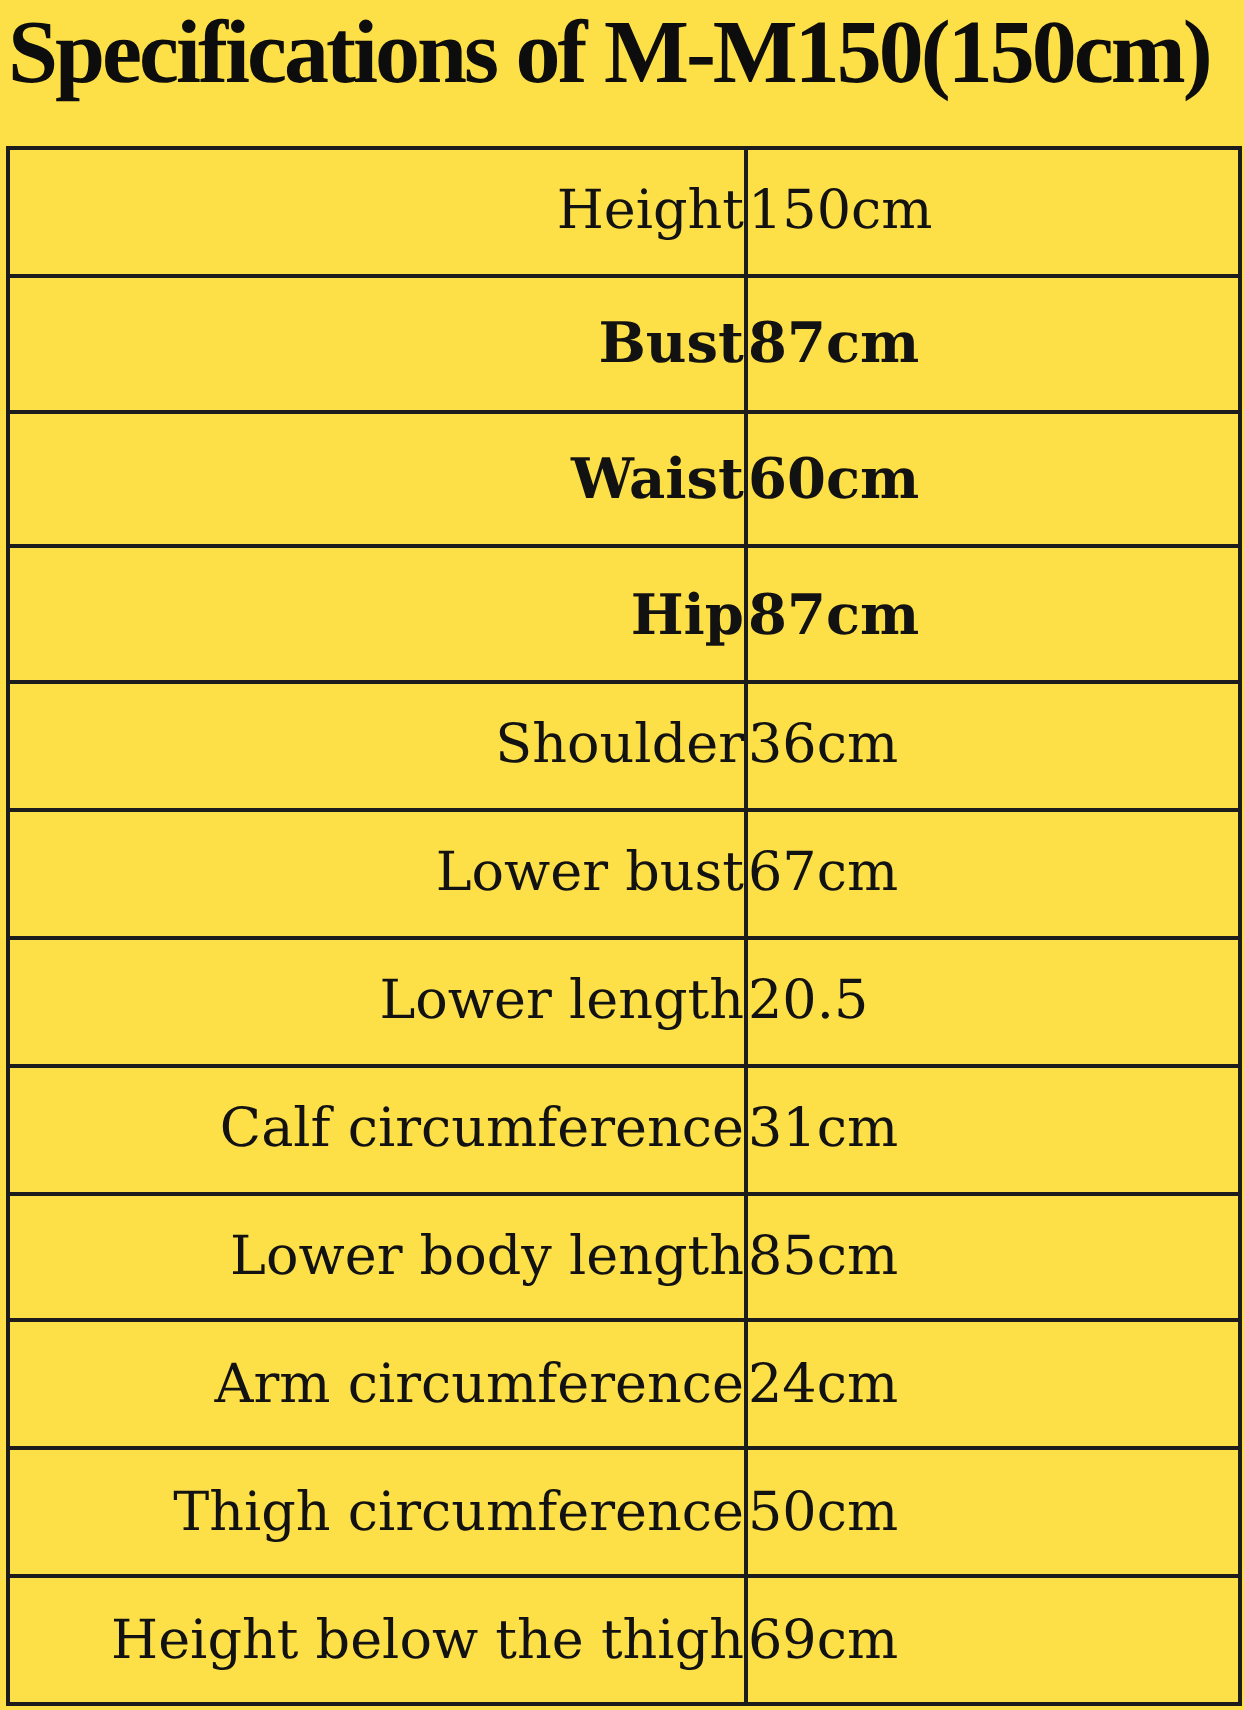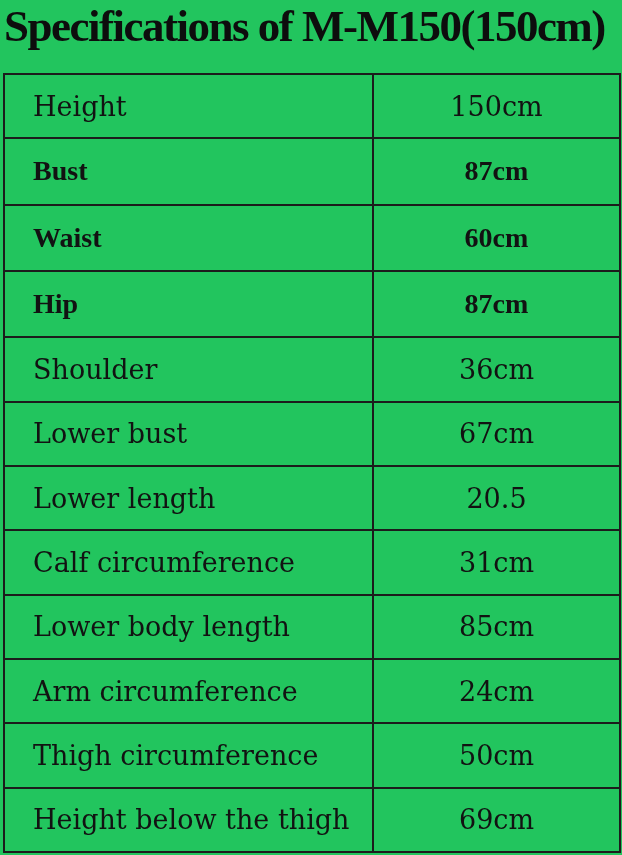--- a/index.html
+++ b/index.html
@@ -4,21 +4,21 @@
 <style>
   html, body {
     margin: 0;
     padding: 0;
     background: #ffffff;
   }
   .page {
     position: relative;
     width: 622px;
     height: 855px;
-    background: #22c55e;
+    background: #fde047;
     overflow: hidden;
     color: #111111;
   }
   .title {
     position: absolute;
     left: 4px;
     top: -4px;
     margin: 0;
     font-family: "Liberation Serif", "DejaVu Serif", serif;
     font-weight: bold;
@@ -43,30 +43,29 @@
     font-size: 27px;
     color: #121212;
     vertical-align: middle;
     padding: 0;
     overflow: hidden;
     white-space: nowrap;
   }
   .spec-table col.c-label { width: 369px; }
   .spec-table col.c-value { width: 247px; }
   .spec-table td.label-cell {
-    text-align: left;
+    text-align: right;
     padding-left: 28px;
   }
   .spec-table td.value-cell {
-    text-align: center;
+    text-align: left;
   }
   .spec-table tr.bold td {
     font-weight: bold;
     font-size: 28px;
-    font-family: Liberation Serif, serif;
   }
 </style>
 </head>
 <body>
 
 <div class="page">
   <h1 class="title">Specifications of M-M150(150cm)</h1>
 
   <table class="spec-table">
     <colgroup>

